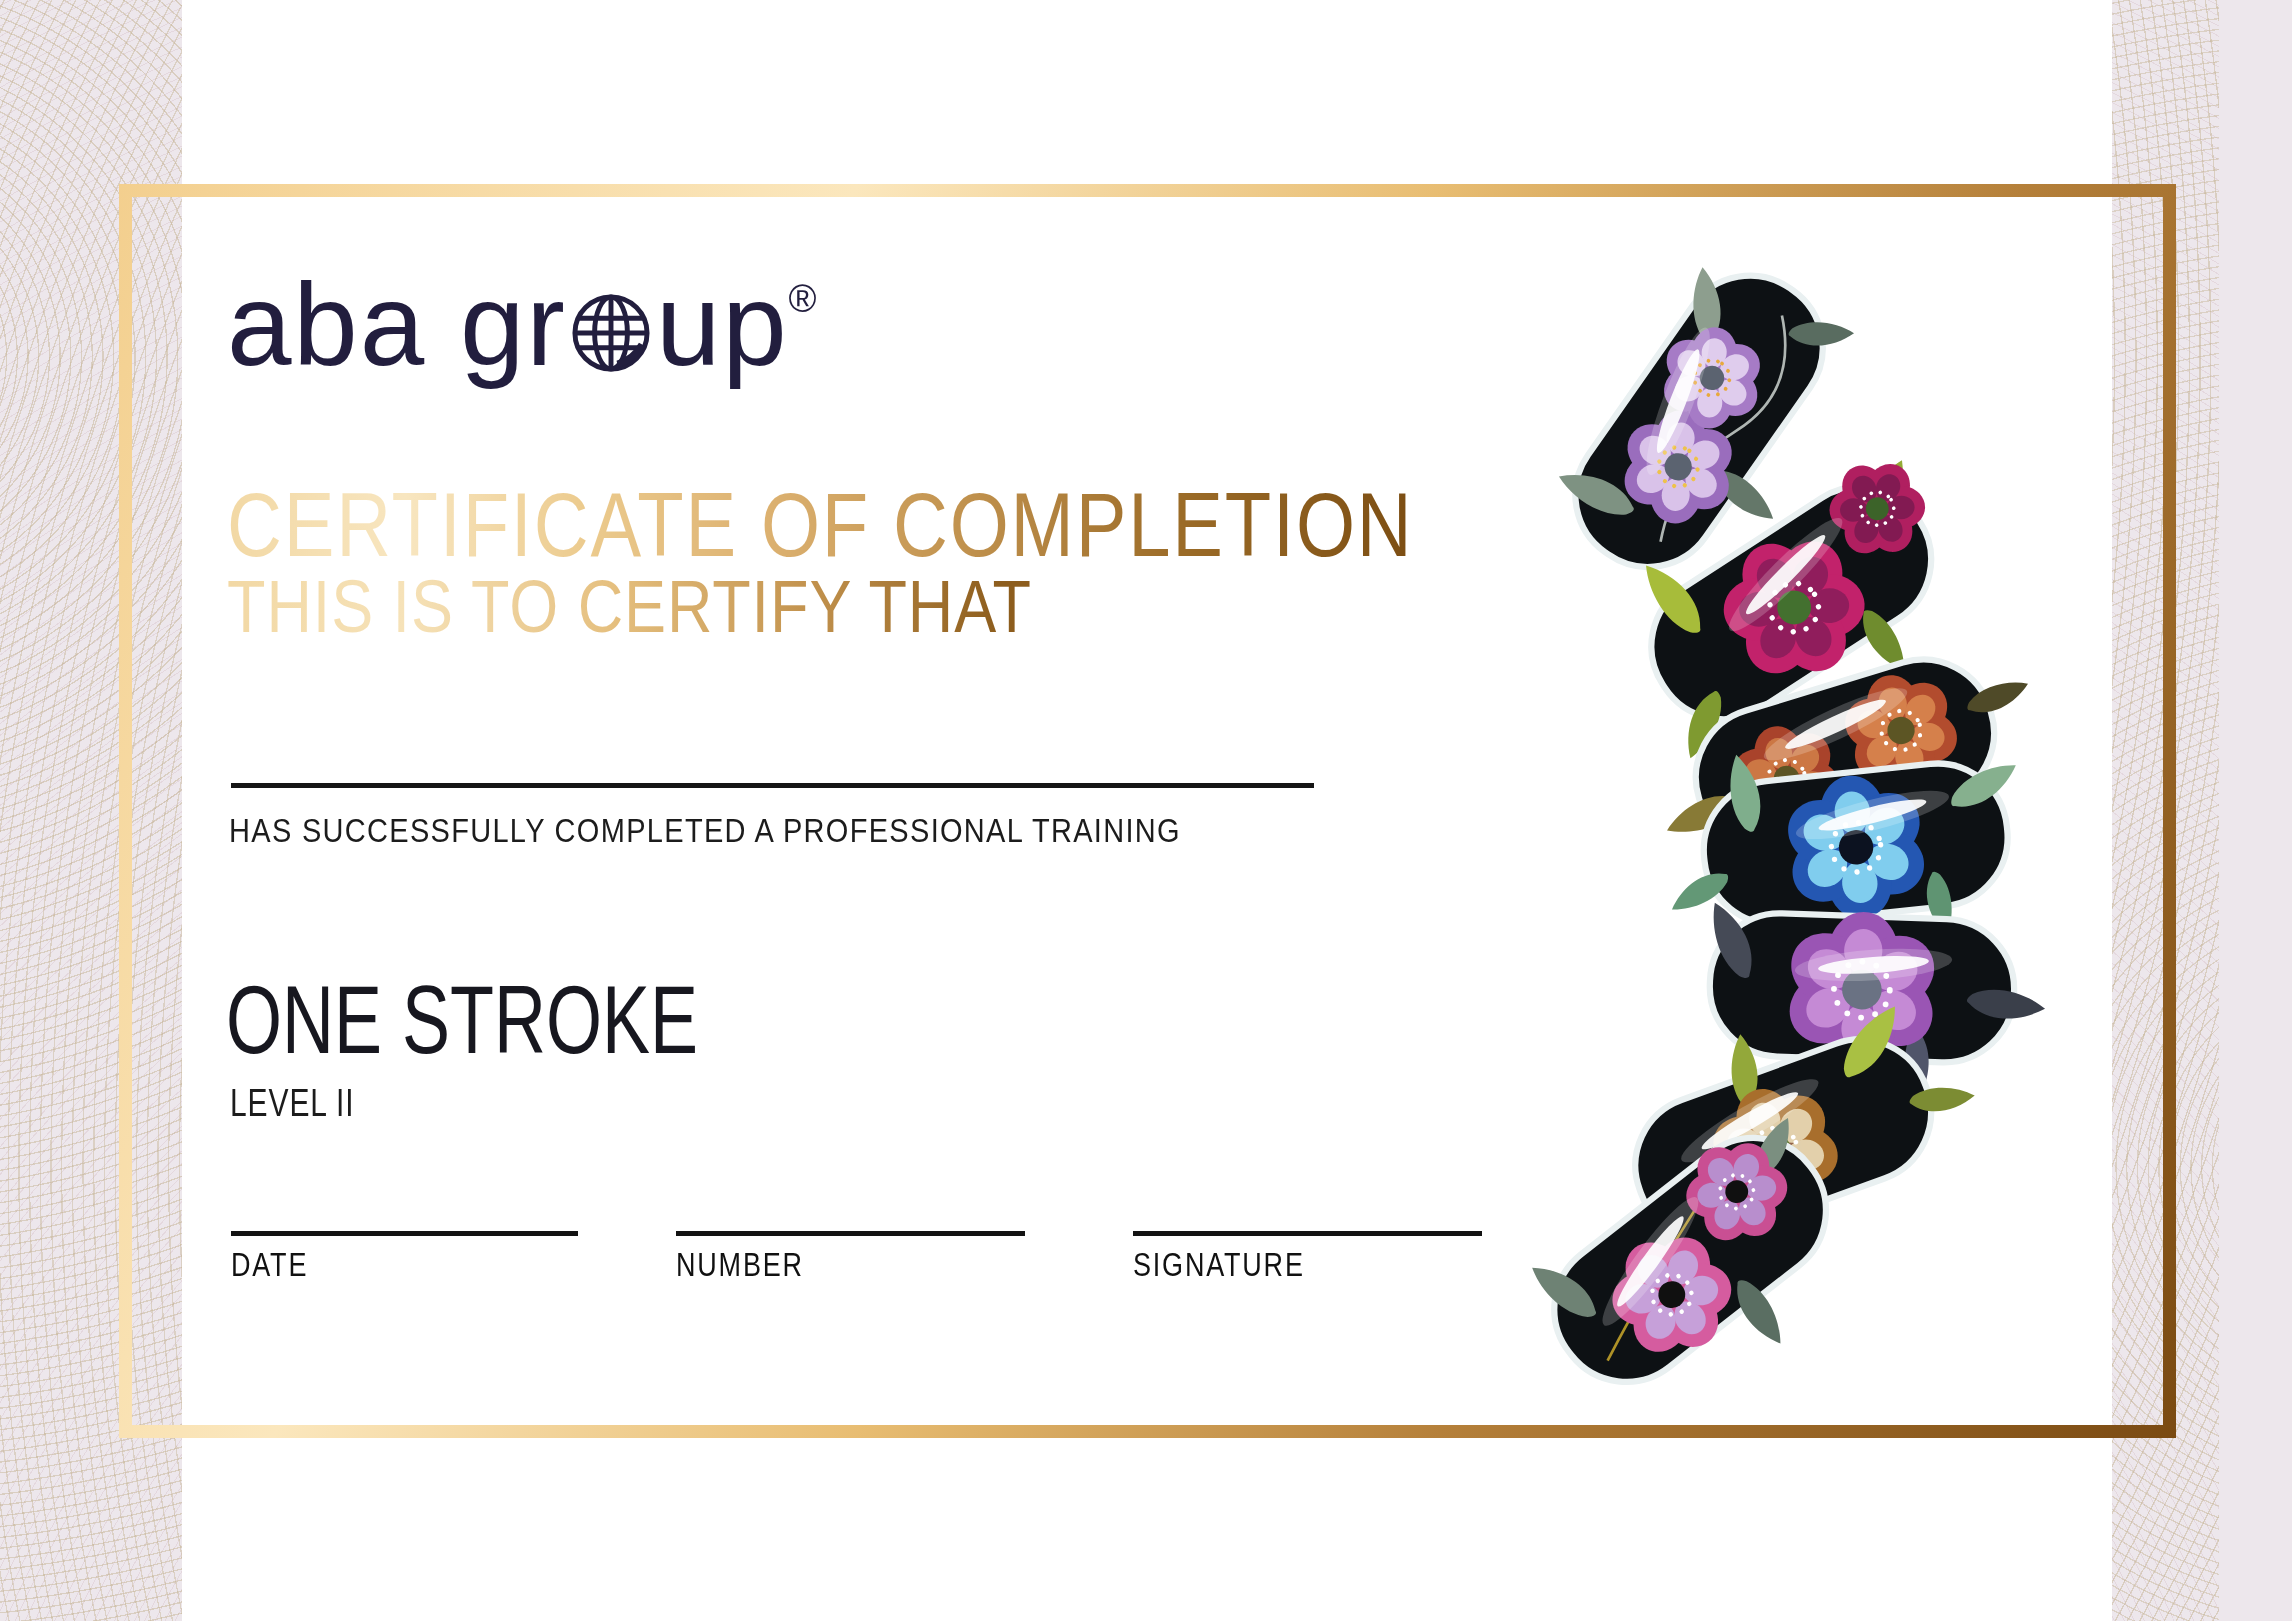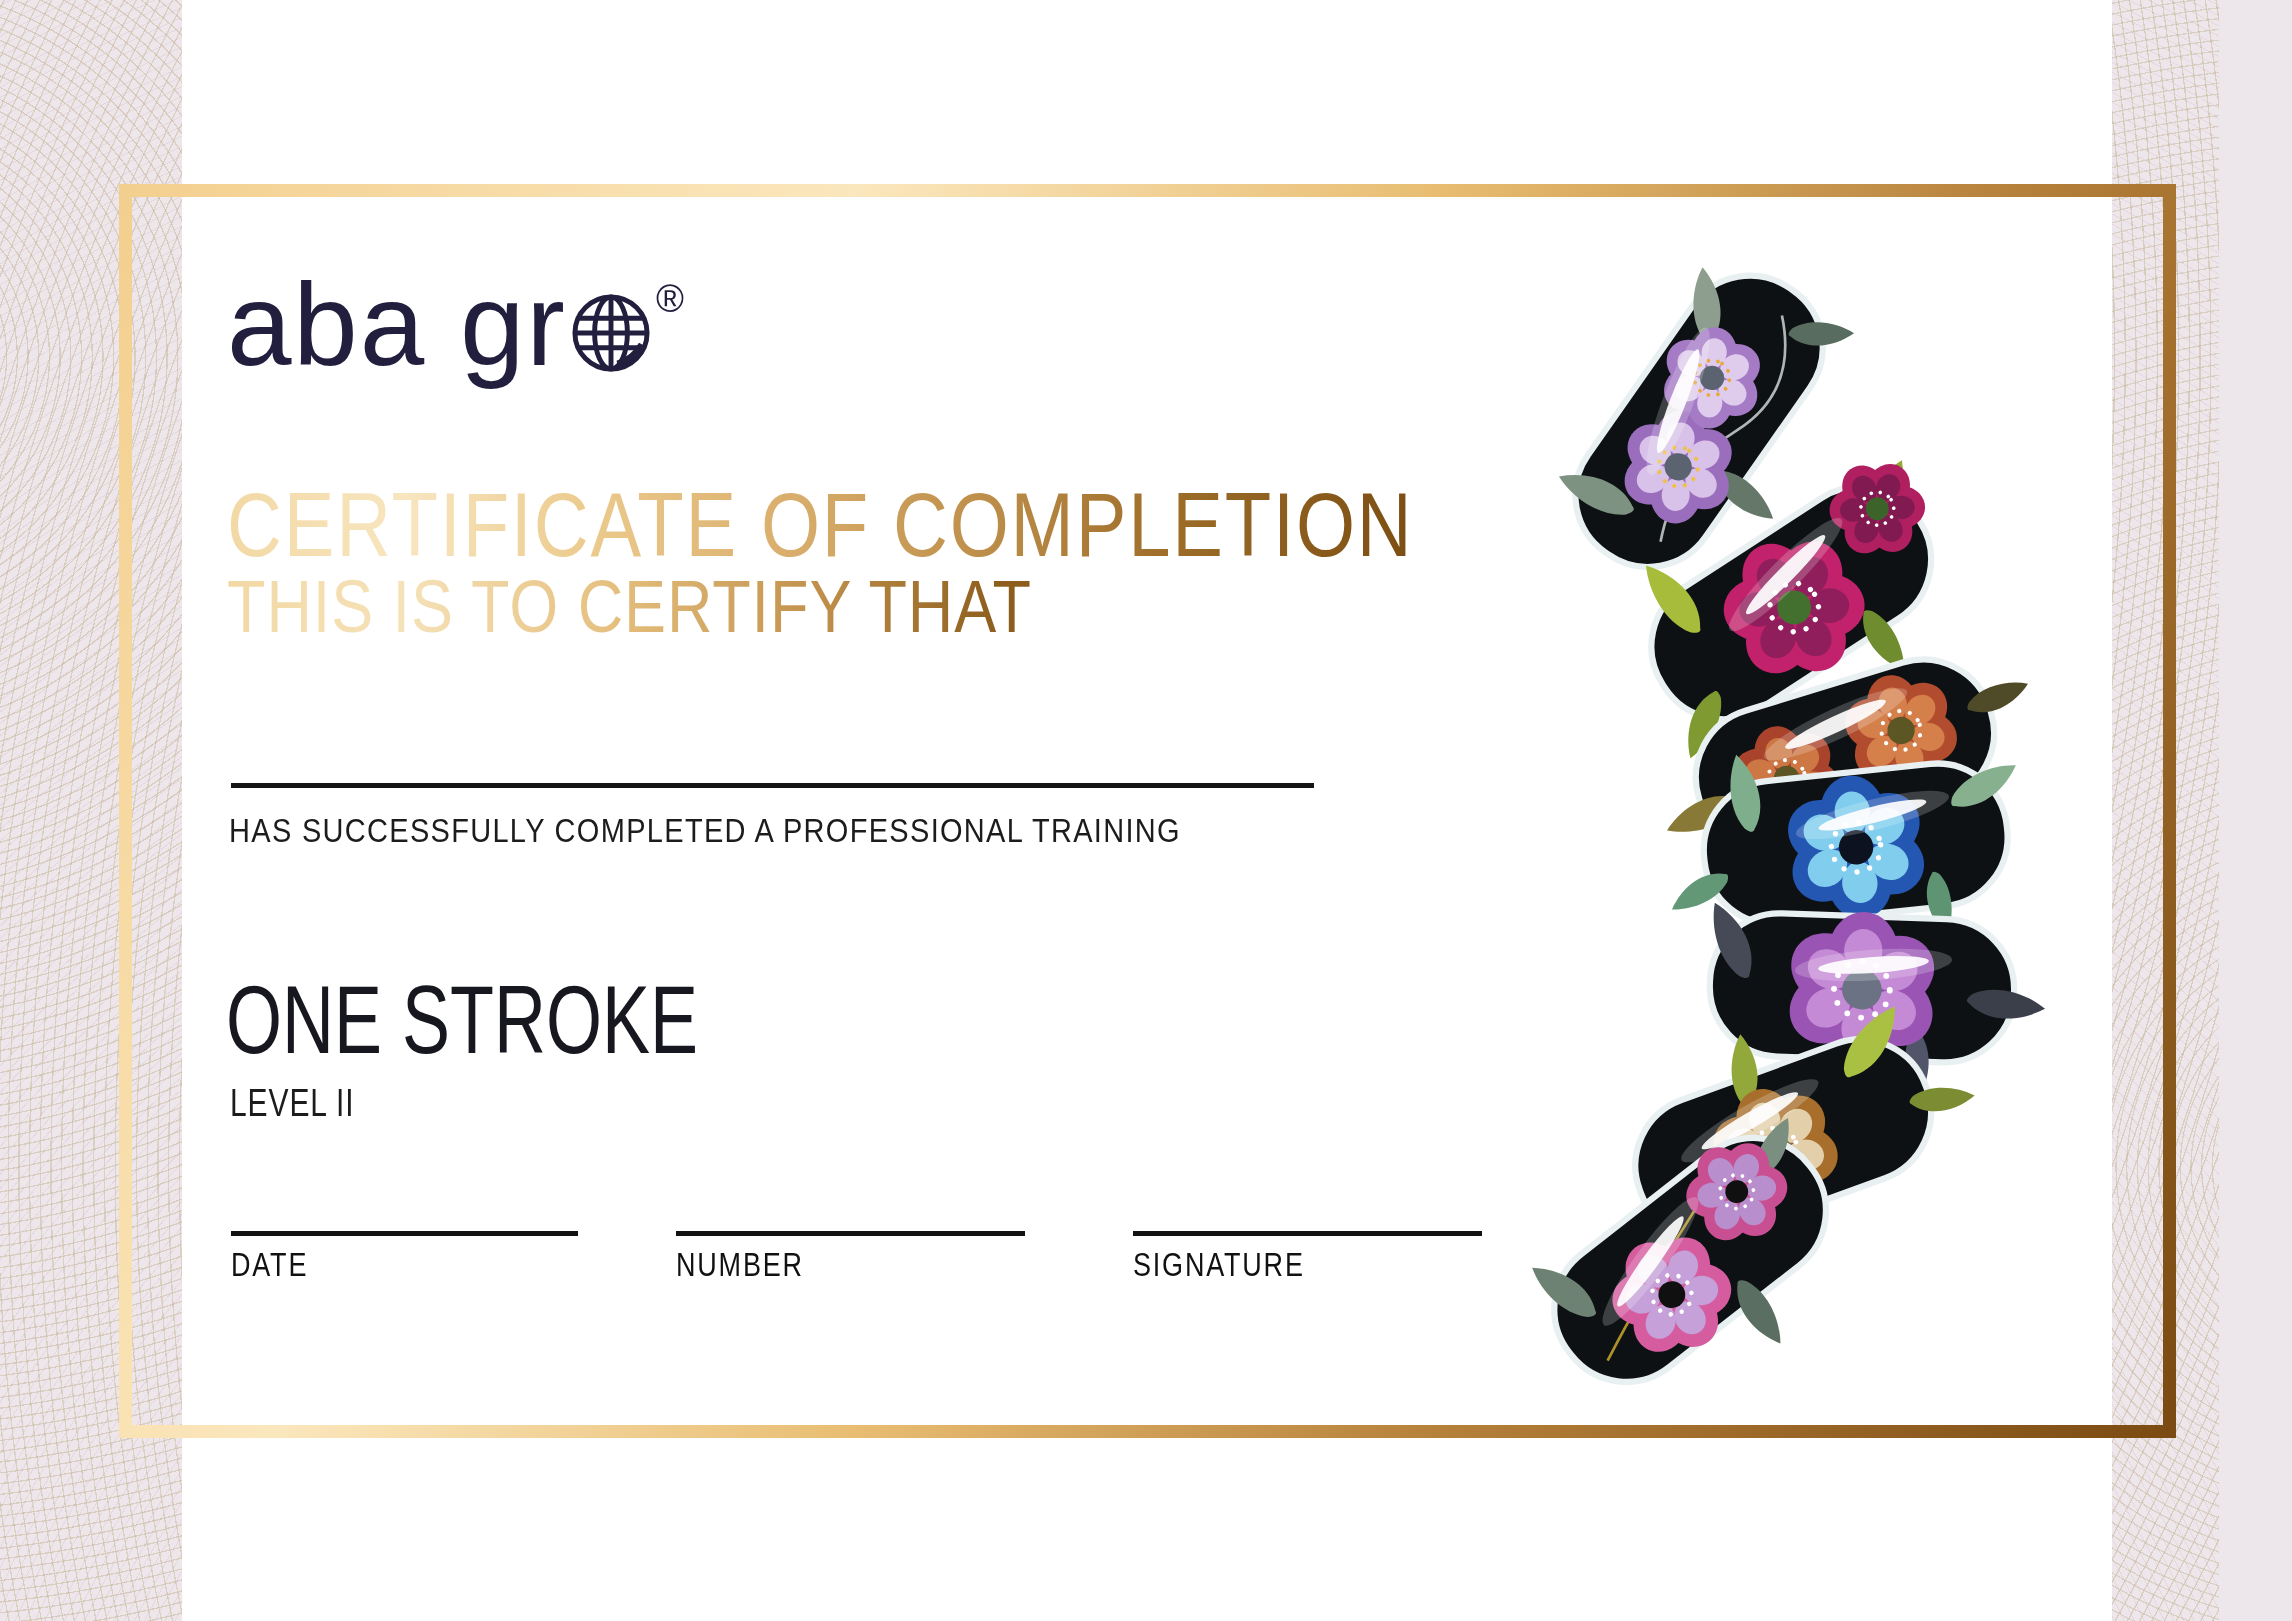--- a/index.html
+++ b/index.html
@@ -60,20 +60,21 @@
     <span class="word">aba gr</span>
     <svg class="globe" viewBox="0 0 100 100">
       <g fill="none" stroke="#221e3e" stroke-width="6">
         <circle cx="50" cy="50" r="44"></circle>
         <ellipse cx="50" cy="50" rx="20" ry="44"></ellipse>
         <line x1="50" y1="6" x2="50" y2="94"></line>
         <path d="M9,32 H91 M6,50 H94 M9,68 H91"></path>
         <path d="M58,88 Q78,82 88,64" stroke-width="9"></path>
       </g>
     </svg>
+    <span class="word">up</span>
     <span class="reg">®</span>
   </div>
 
   <div class="abs title1 gold">CERTIFICATE OF COMPLETION</div>
   <div class="abs title2 gold">THIS IS TO CERTIFY THAT</div>
 
   <div class="abs nameline"></div>
   <div class="abs statement">HAS SUCCESSFULLY COMPLETED A PROFESSIONAL TRAINING</div>
 
   <div class="abs course">ONE STROKE</div>

